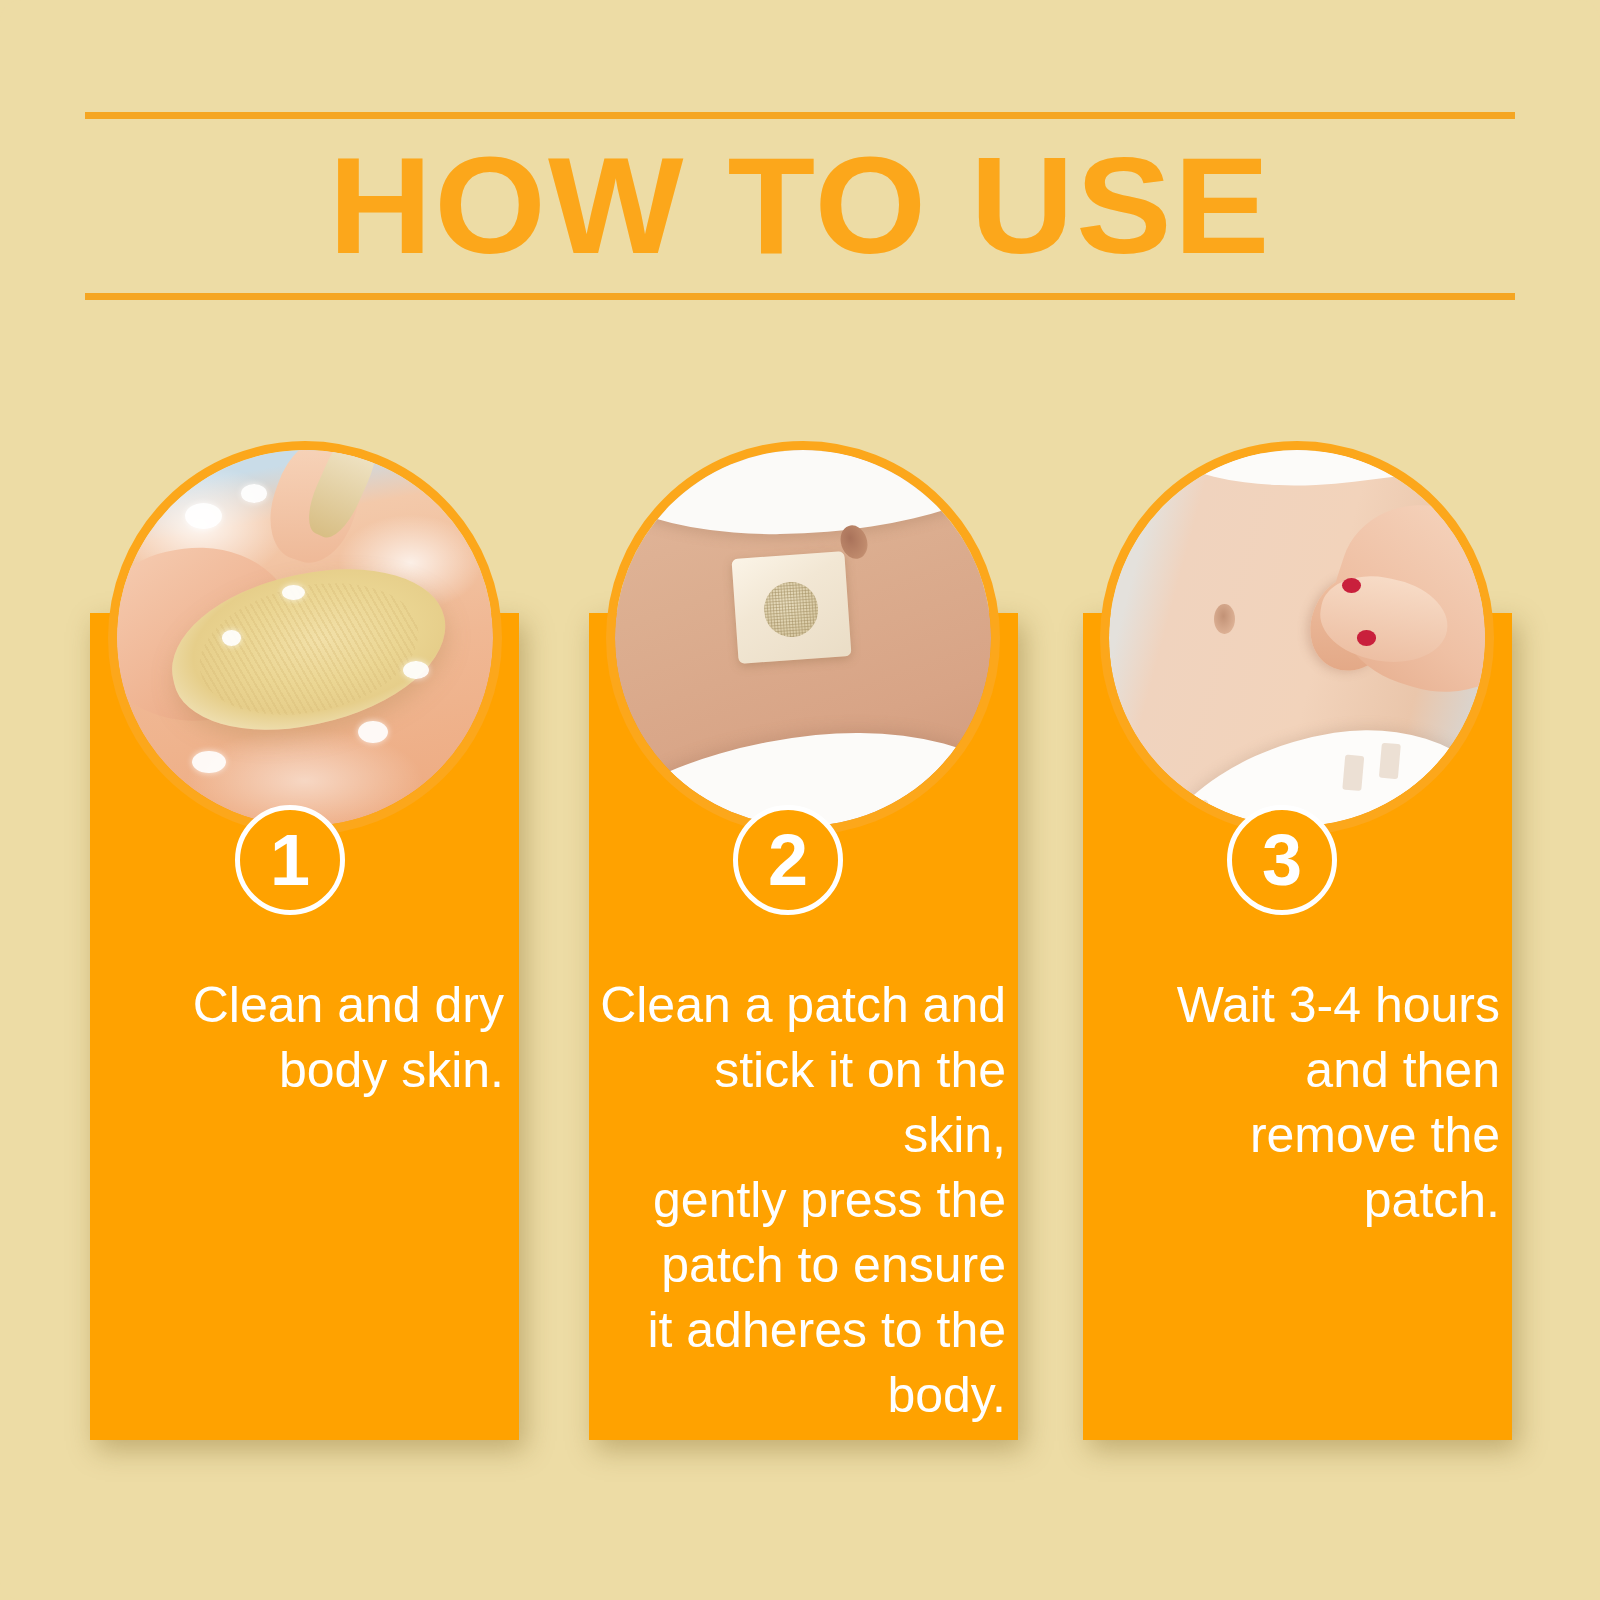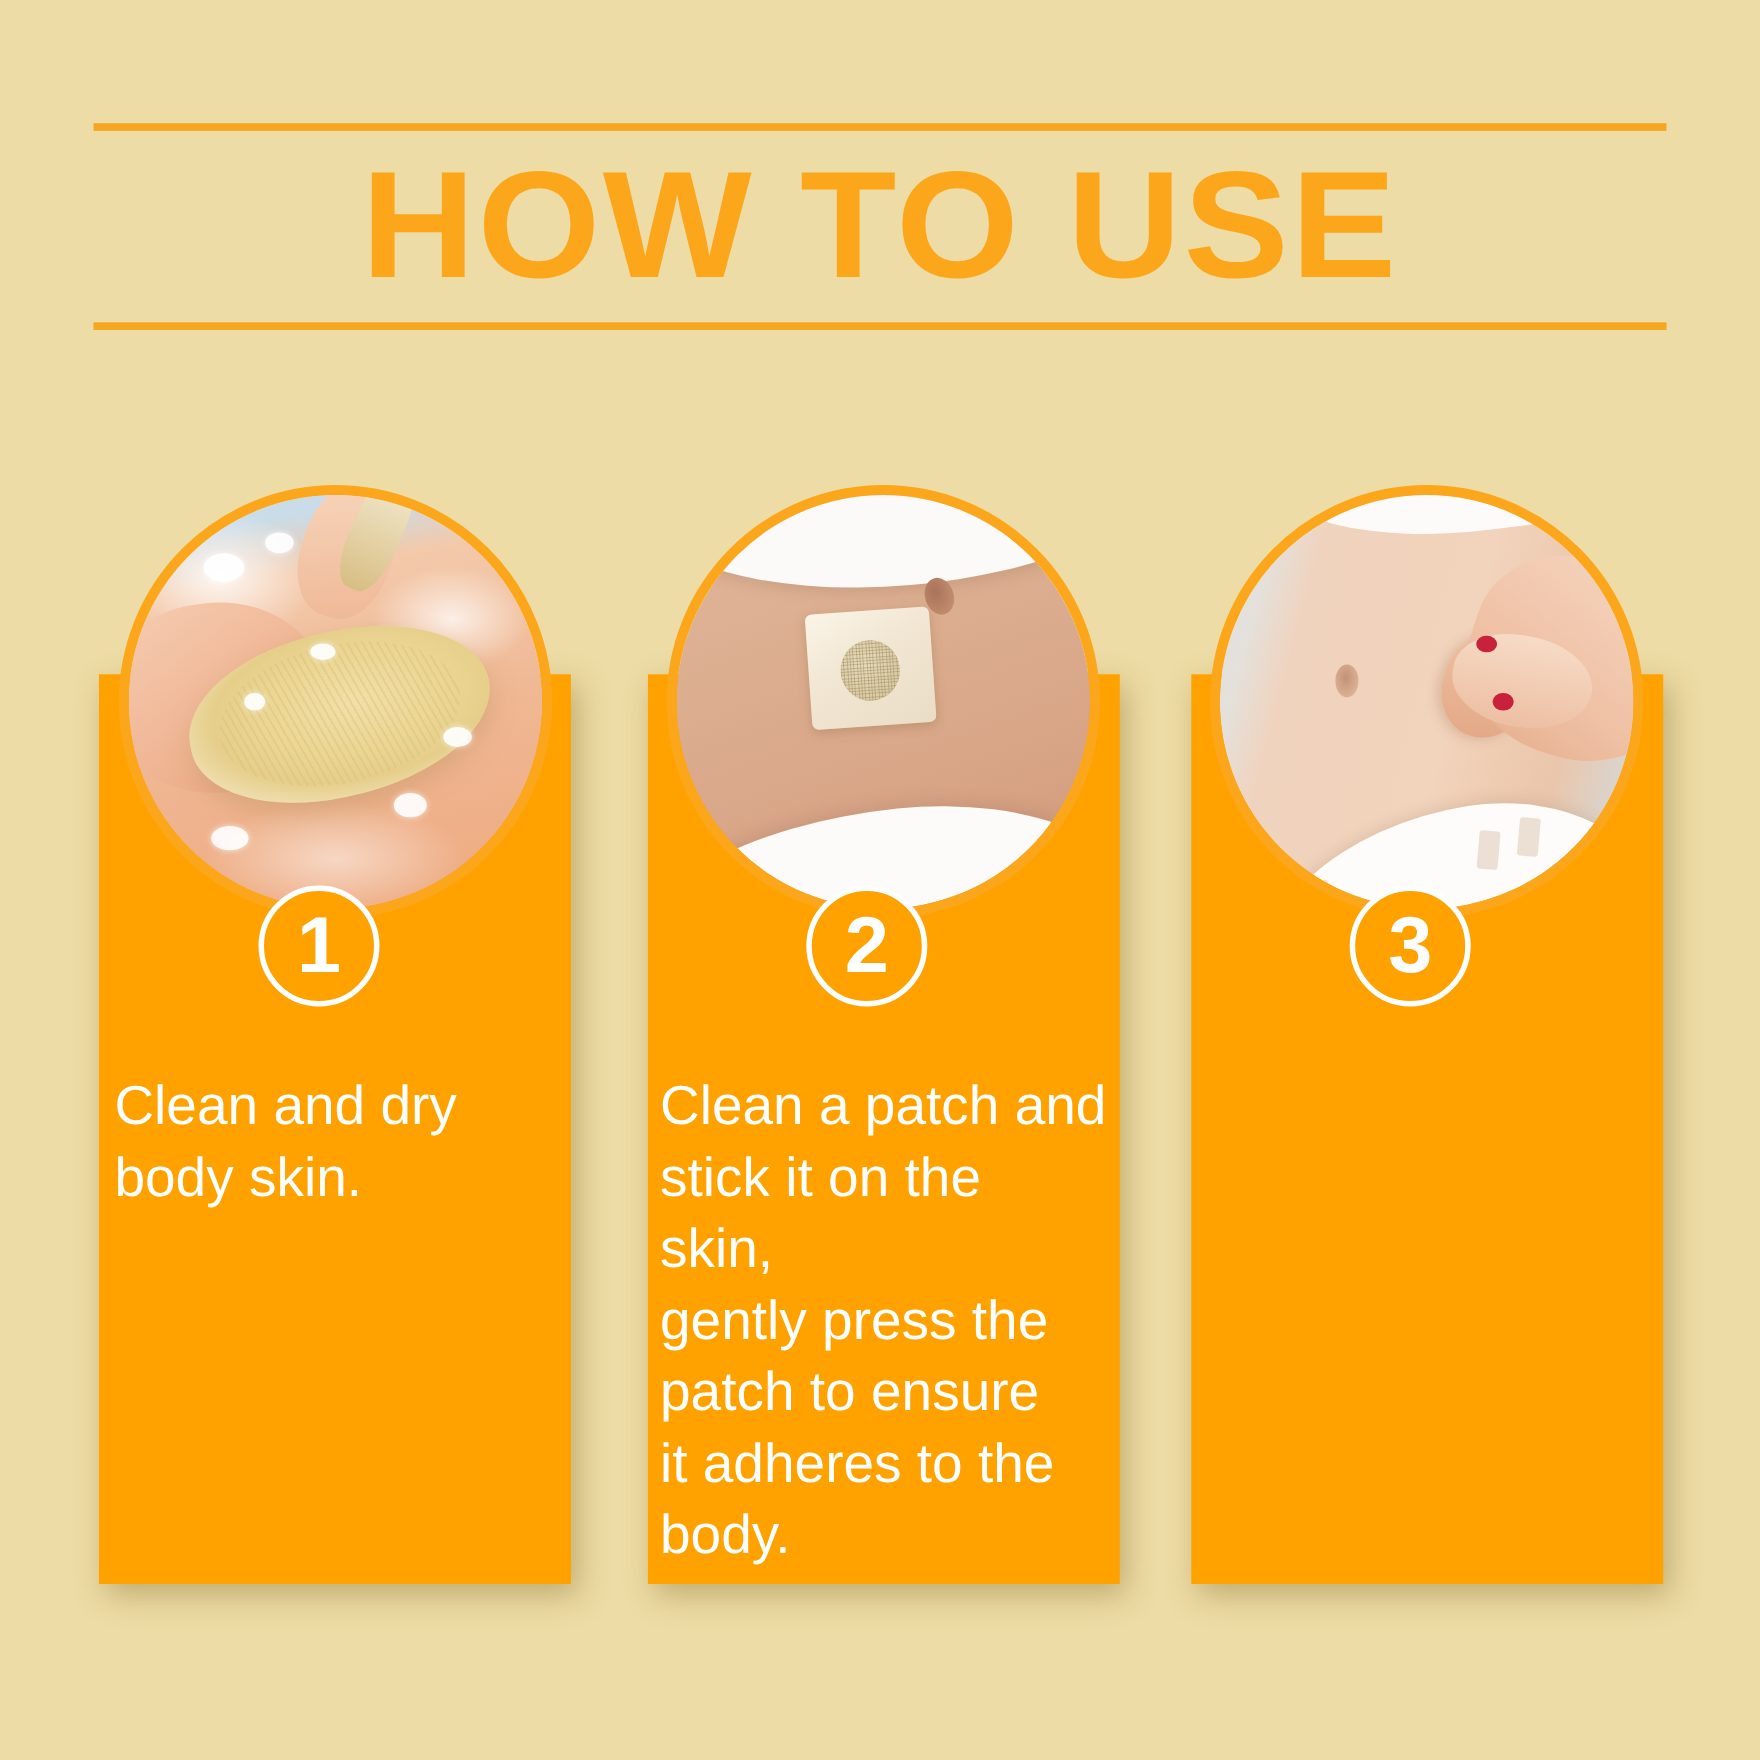--- a/index.html
+++ b/index.html
@@ -338,21 +338,21 @@
   .badge-3 { left: 1227px; top: 385px; }
 
   
   .caption {
     position: absolute;
     z-index: 5;
     color: #FFFFFF;
     font-family: "Liberation Sans", sans-serif;
     font-size: 50px;
     line-height: 1.30;
-    text-align: left;
+    text-align: right;
     white-space: pre-line;
   }
   .caption-1 { left: 104px; top: 553px; width: 400px; }
   .caption-2 { left: 600px; top: 553px; width: 406px; }
   .caption-3 { left: 1094px; top: 553px; width: 406px; }
 </style>
 </head>
 <body>
 
 <div class="page">
@@ -421,15 +421,19 @@
           <div class="nail" style="left:66%;top:48%;width:5%;height:4%;"></div>
           <div class="brief3">
             <div class="brief-cut" style="left:58%;top:16%;width:5%;height:22%;transform:rotate(14deg);"></div>
             <div class="brief-cut" style="left:68%;top:12%;width:5%;height:22%;transform:rotate(14deg);"></div>
             <div class="brief-cut" style="left:18%;top:30%;width:4%;height:16%;transform:rotate(-22deg);"></div>
           </div>
         </div>
       </div>
     </div>
     <div class="badge badge-3">3</div>
+    <div class="caption caption-3">Wait 3-4 hours
+and then
+remove the
+patch.</div>
 
   </div>
 </div>
 
 </body></html>

